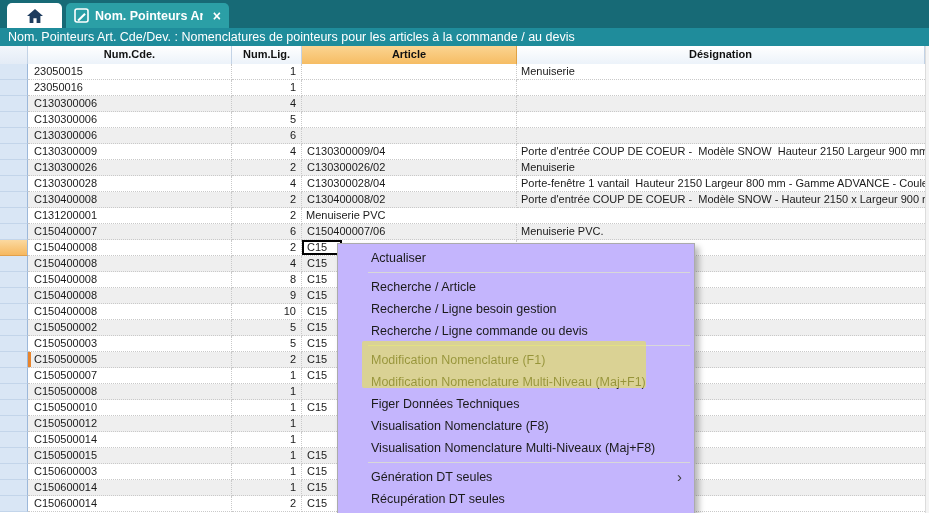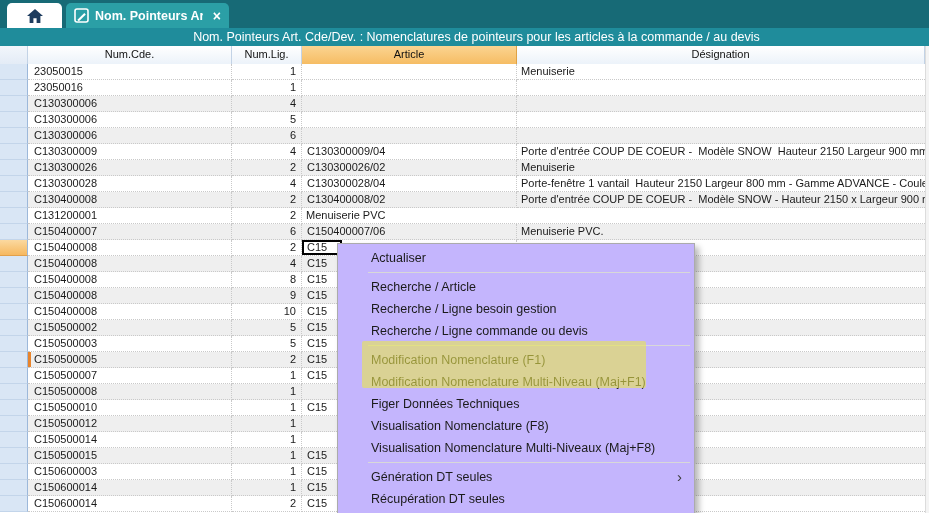--- a/index.html
+++ b/index.html
@@ -13,27 +13,27 @@
   
   .tabbar{position:absolute;left:0;top:0;width:929px;height:28px;background:#176A76;}
   .tab{position:absolute;top:3px;height:25px;border-radius:5px 5px 0 0;display:flex;align-items:center;cursor:default;}
   .tab.home{left:7px;width:55px;background:#ffffff;justify-content:center;}
   .tab.active{left:66px;width:163px;background:#2B9FA6;color:#fff;padding:0 8px;gap:6px;box-sizing:border-box;}
   .tab-label{font-size:12.5px;font-weight:700;white-space:nowrap;overflow:hidden;flex:1;}
   .tab .close{margin-left:4px;font-size:14px;font-weight:700;line-height:1;}
 
   
   .titlebar{position:absolute;left:0;top:28px;width:929px;height:18px;background:#1F8C9B;color:#fff;
-    font-size:12.5px;line-height:18px;padding-left:24px;box-sizing:border-box;white-space:nowrap;text-align:center;}
+    font-size:12.5px;line-height:18px;padding-left:8px;box-sizing:border-box;white-space:nowrap;}
 
   
   .ghead{position:absolute;top:46px;left:0;height:18px;width:929px;}
   .hc{position:absolute;top:0;height:34px;box-sizing:border-box;font-size:11px;color:#111;text-align:center;
     line-height:17px;background:linear-gradient(#ffffff,#dce8f5);
-    border-right:1px solid #c3d3e6;border-bottom:1px solid #95b1d2;overflow:hidden;white-space:nowrap;}
+    border-right:1px solid #c3d3e6;border-bottom:1px solid #95b1d2;overflow:hidden;white-space:nowrap;font-weight:bold;}
   .hc.corner{left:0;width:28px;background:linear-gradient(#f2f6fb,#d7e3f2);}
   .hc.h-cde{left:28px;width:204px;}
   .hc.h-lig{left:232px;width:70px;}
   .hc.h-art{left:302px;width:215px;background:linear-gradient(#fbd folded,#f1a93e);
     background:linear-gradient(#fbd491,#f1a93e);border-bottom:1px solid #d08a24;border-right:1px solid #dfa244;}
   .hc.h-des{left:517px;width:408px;border-bottom:1px solid #EA9434;}
   .tri{position:absolute;right:2px;bottom:3px;width:0;height:0;
     border-left:8px solid transparent;border-bottom:8px solid #aab6c3;}
 
   

